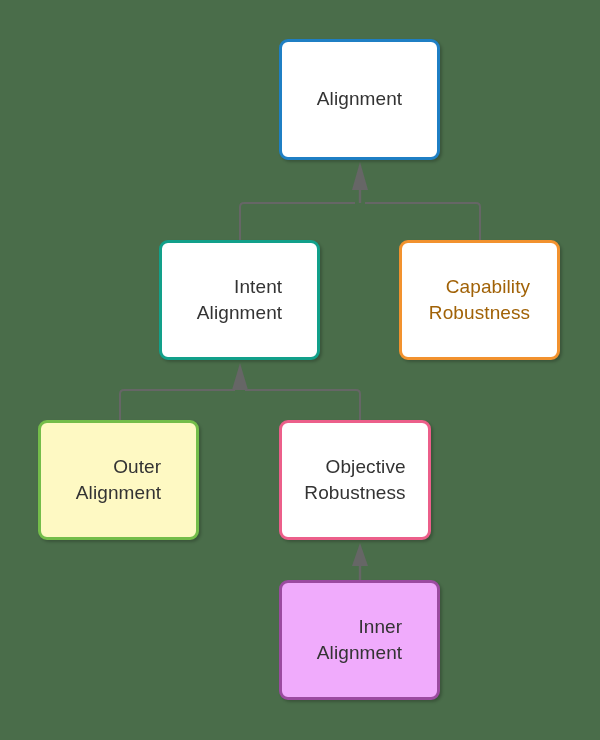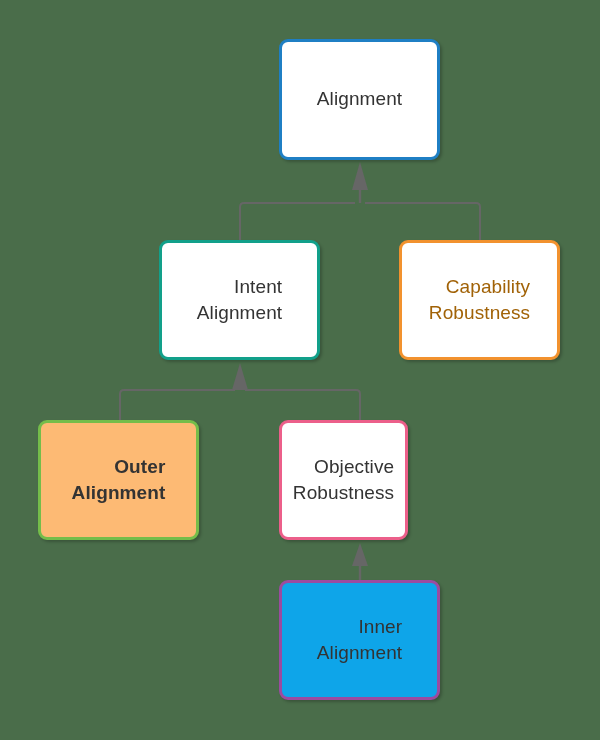--- a/index.html
+++ b/index.html
@@ -83,28 +83,28 @@
   <div class="node" style="left: 159px; top: 240px; width: 161px; height: 120px; border-color: rgb(18, 160, 138); background: rgb(255, 255, 255); color: rgb(51, 51, 51);">
     <span class="node-label">Intent
 Alignment</span>
   </div>
 
   <div class="node" style="left: 399px; top: 240px; width: 161px; height: 120px; border-color: rgb(242, 146, 46); background: rgb(255, 255, 255); color: #a16207;">
     <span class="node-label">Capability
 Robustness</span>
   </div>
 
-  <div class="node" style="left: 38px; top: 420px; width: 161px; height: 120px; border-color: rgb(116, 189, 74); background: #fdba74; color: rgb(51, 51, 51); font-weight: bold;">
+  <div class="node" style="left: 38px; top: 420px; width: 161px; height: 120px; border-color: rgb(116, 189, 74); background: #fef9c3; color: rgb(51, 51, 51);">
     <span class="node-label">Outer
 Alignment</span>
   </div>
 
-  <div class="node" style="left: 279px; top: 420px; width: 129px; height: 120px; border-color: rgb(236, 95, 138); background: rgb(255, 255, 255); color: rgb(51, 51, 51);">
+  <div class="node" style="left: 279px; top: 420px; width: 152px; height: 120px; border-color: rgb(236, 95, 138); background: rgb(255, 255, 255); color: rgb(51, 51, 51);">
     <span class="node-label">Objective
 Robustness</span>
   </div>
 
-  <div class="node" style="left: 279px; top: 580px; width: 161px; height: 120px; border-color: rgb(155, 75, 160); background: #0ea5e9; color: rgb(51, 51, 51);">
+  <div class="node" style="left: 279px; top: 580px; width: 161px; height: 120px; border-color: rgb(155, 75, 160); background: #f0abfc; color: rgb(51, 51, 51);">
     <span class="node-label">Inner
 Alignment</span>
   </div>
 
 </div>
 
 </body></html>

